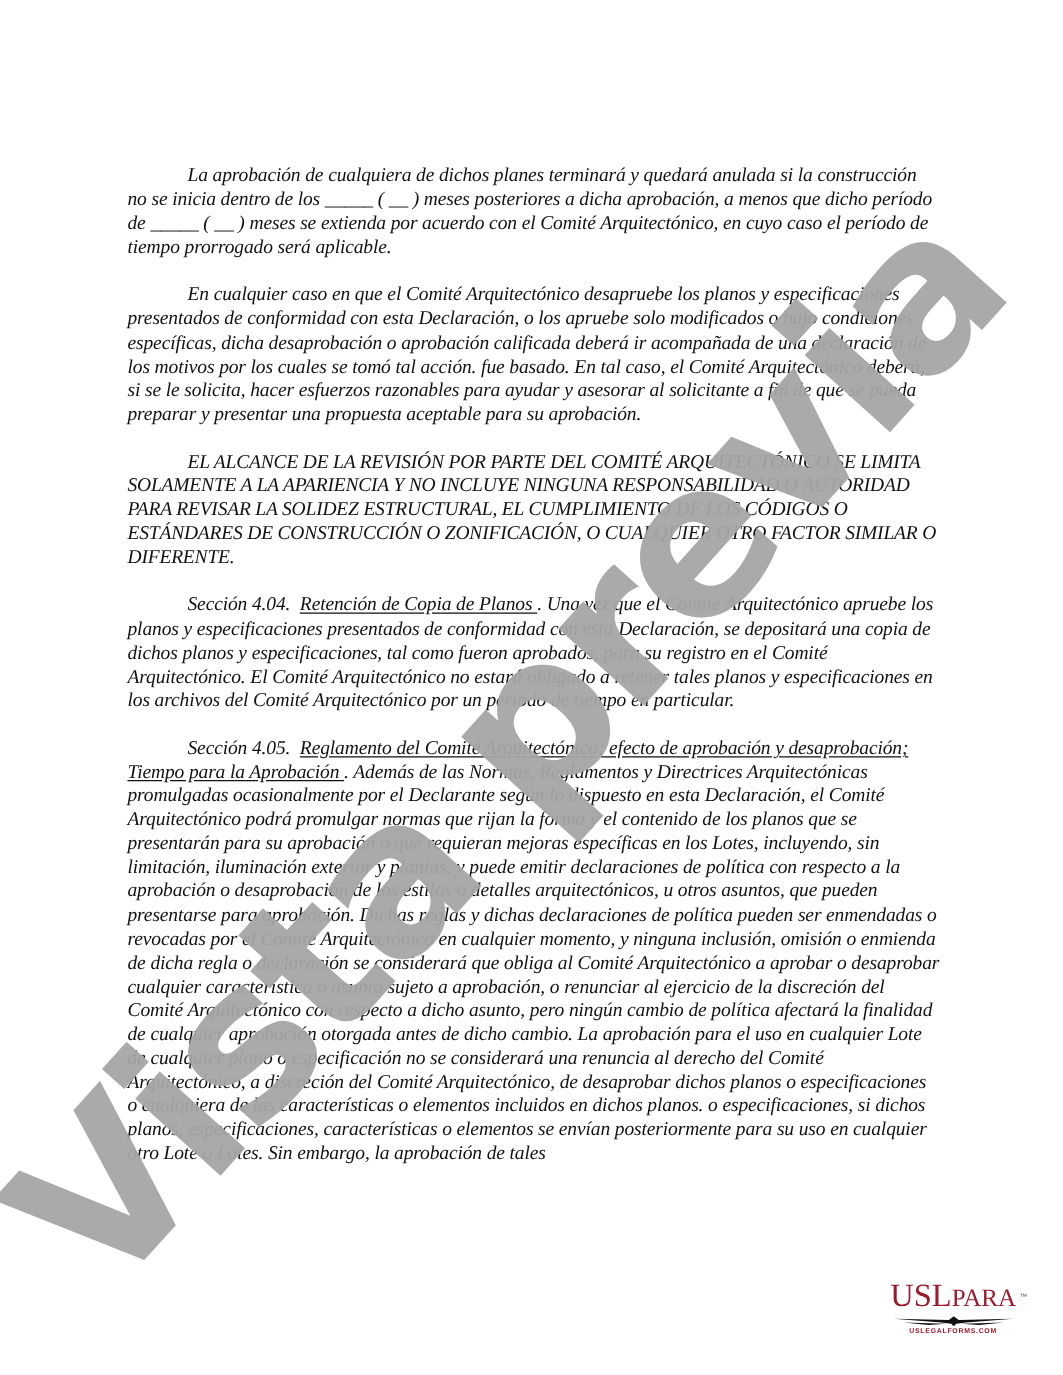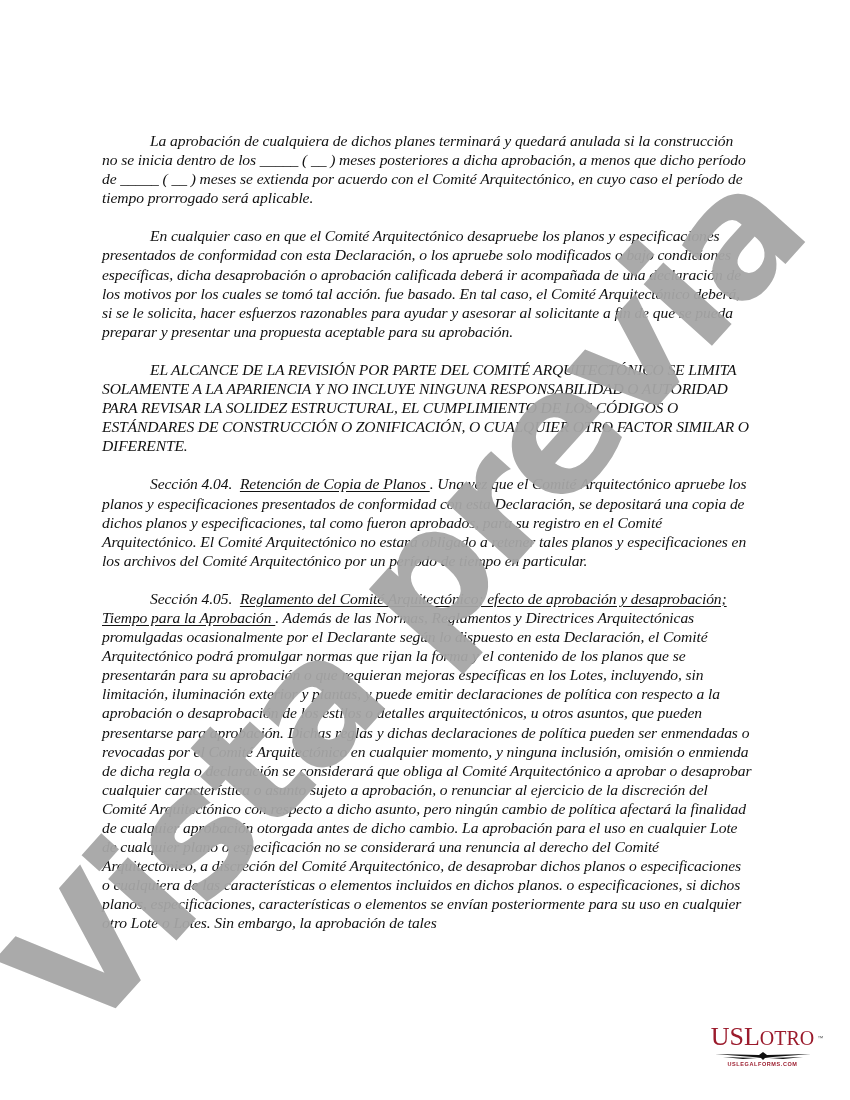--- a/index.html
+++ b/index.html
@@ -55,21 +55,21 @@
     <p class="para caps">EL ALCANCE DE LA REVISIÓN POR PARTE DEL COMITÉ ARQUITECTÓNICO SE LIMITA SOLAMENTE A LA APARIENCIA Y NO INCLUYE NINGUNA RESPONSABILIDAD O AUTORIDAD PARA REVISAR LA SOLIDEZ ESTRUCTURAL, EL CUMPLIMIENTO DE LOS CÓDIGOS O ESTÁNDARES DE CONSTRUCCIÓN O ZONIFICACIÓN, O CUALQUIER OTRO FACTOR SIMILAR O DIFERENTE.</p>
 
     <p class="para"><span>Sección 4.04.</span>&nbsp;&nbsp;<span class="u">Retención de Copia de Planos </span><span>. Una vez que el Comité Arquitectónico apruebe los planos y especificaciones presentados de conformidad con esta Declaración, se depositará una copia de dichos planos y especificaciones, tal como fueron aprobados, para su registro en el Comité Arquitectónico. El Comité Arquitectónico no estará obligado a retener tales planos y especificaciones en los archivos del Comité Arquitectónico por un período de tiempo en particular.</span></p>
 
     <p class="para"><span>Sección 4.05.</span>&nbsp;&nbsp;<span class="u">Reglamento del Comité Arquitectónico; efecto de aprobación y desaprobación; Tiempo para la Aprobación </span><span>. Además de las Normas, Reglamentos y Directrices Arquitectónicas promulgadas ocasionalmente por el Declarante según lo dispuesto en esta Declaración, el Comité Arquitectónico podrá promulgar normas que rijan la forma y el contenido de los planos que se presentarán para su aprobación o que requieran mejoras específicas en los Lotes, incluyendo, sin limitación, iluminación exterior y plantas, y puede emitir declaraciones de política con respecto a la aprobación o desaprobación de los estilos o detalles arquitectónicos, u otros asuntos, que pueden presentarse para aprobación. Dichas reglas y dichas declaraciones de política pueden ser enmendadas o revocadas por el Comité Arquitectónico en cualquier momento, y ninguna inclusión, omisión o enmienda de dicha regla o declaración se considerará que obliga al Comité Arquitectónico a aprobar o desaprobar cualquier característica o asunto sujeto a aprobación, o renunciar al ejercicio de la discreción del Comité Arquitectónico con respecto a dicho asunto, pero ningún cambio de política afectará la finalidad de cualquier aprobación otorgada antes de dicho cambio. La aprobación para el uso en cualquier Lote de cualquier plano o especificación no se considerará una renuncia al derecho del Comité Arquitectónico, a discreción del Comité Arquitectónico, de desaprobar dichos planos o especificaciones o cualquiera de las características o elementos incluidos en dichos planos. o especificaciones, si dichos planos, especificaciones, características o elementos se envían posteriormente para su uso en cualquier otro Lote o Lotes. Sin embargo, la aprobación de tales</span></p>
   </div>
 
   <div class="watermark">Vista previa</div>
 
   <div class="logo">
-    <div class="logo-main"><span>US</span><span>L</span><span class="sm">OTRO</span><span class="logo-tm">™</span></div>
+    <div class="logo-main"><span>US</span><span>L</span><span class="sm">PARA</span><span class="logo-tm">™</span></div>
     <svg class="logo-wings" viewBox="0 0 100 8">
       <path d="M2 2 L46 3 L50 0 L54 3 L98 2 L60 5 L52 6 L50 8 L48 6 L40 5 Z" fill="#111"></path>
       <path d="M10 5 L44 6 L30 7 Z M90 5 L56 6 L70 7 Z" fill="#111"></path>
     </svg>
     <div class="logo-url">USLEGALFORMS.COM</div>
   </div>
 
 </div>
 
 </body></html>

